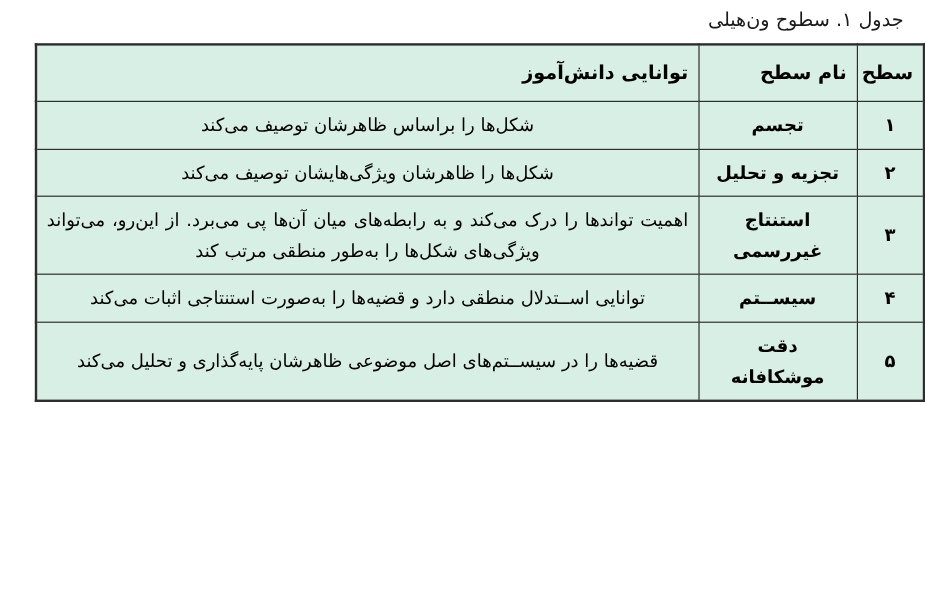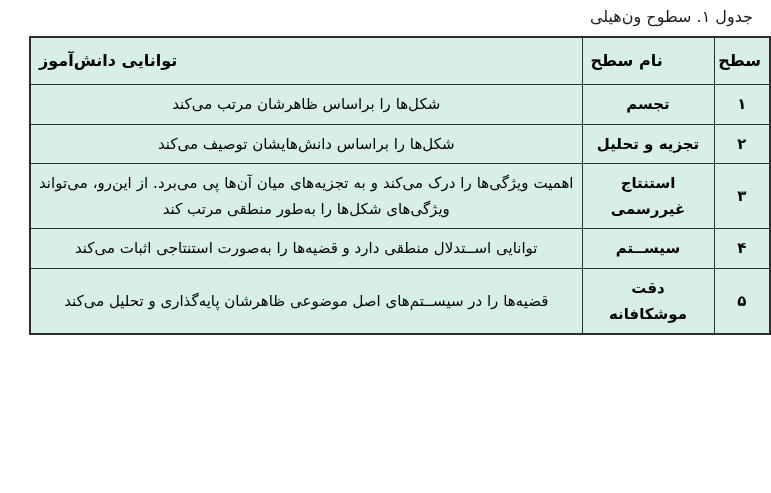--- a/index.html
+++ b/index.html
@@ -42,21 +42,21 @@
     border: 1.5px solid #2e2e2e;
     background: #d7efe4;
     vertical-align: middle;
     padding: 6px 8px;
     font-size: 15px;
     line-height: 1.75;
     color: #000000;
   }
   table.vanhiele thead th {
     font-weight: bold;
-    text-align: left;
+    text-align: right;
     font-size: 16px;
     padding: 9px 8px;
   }
   col.c-level  { width: 56px; }
   col.c-name   { width: 132px; }
   col.c-desc   { width: 552px; }
 
   td.level, td.name {
     text-align: center;
     font-weight: bold;
@@ -92,31 +92,31 @@
       <tr>
         <th>سطح</th>
         <th>نام سطح</th>
         <th>توانایی دانش‌آموز</th>
       </tr>
     </thead>
     <tbody>
       <tr>
         <td class="level">۱</td>
         <td class="name">تجسم</td>
-        <td class="desc single">شکل‌ها را براساس ظاهرشان مرتب می‌کند</td>
+        <td class="desc single">شکل‌ها را براساس ظاهرشان توصیف می‌کند</td>
       </tr>
       <tr>
         <td class="level">۲</td>
         <td class="name">تجزیه و تحلیل</td>
-        <td class="desc single">شکل‌ها را براساس دانش‌هایشان توصیف می‌کند</td>
+        <td class="desc single">شکل‌ها را ظاهرشان ویژگی‌هایشان توصیف می‌کند</td>
       </tr>
       <tr>
         <td class="level">۳</td>
         <td class="name">استنتاج غیررسمی</td>
-        <td class="desc">اهمیت ویژگی‌ها را درک می‌کند و به تجزیه‌های میان آن‌ها پی می‌برد. از این‌رو، می‌تواند ویژگی‌های شکل‌ها را به‌طور منطقی مرتب کند</td>
+        <td class="desc">اهمیت تواند‌ها را درک می‌کند و به رابطه‌های میان آن‌ها پی می‌برد. از این‌رو، می‌تواند ویژگی‌های شکل‌ها را به‌طور منطقی مرتب کند</td>
       </tr>
       <tr>
         <td class="level">۴</td>
         <td class="name">سیســتم</td>
         <td class="desc">توانایی اســتدلال منطقی دارد و قضیه‌ها را به‌صورت استنتاجی اثبات می‌کند</td>
       </tr>
       <tr>
         <td class="level">۵</td>
         <td class="name">دقت موشکافانه</td>
         <td class="desc">قضیه‌ها را در سیســتم‌های اصل موضوعی ظاهرشان پایه‌گذاری و تحلیل می‌کند</td>

